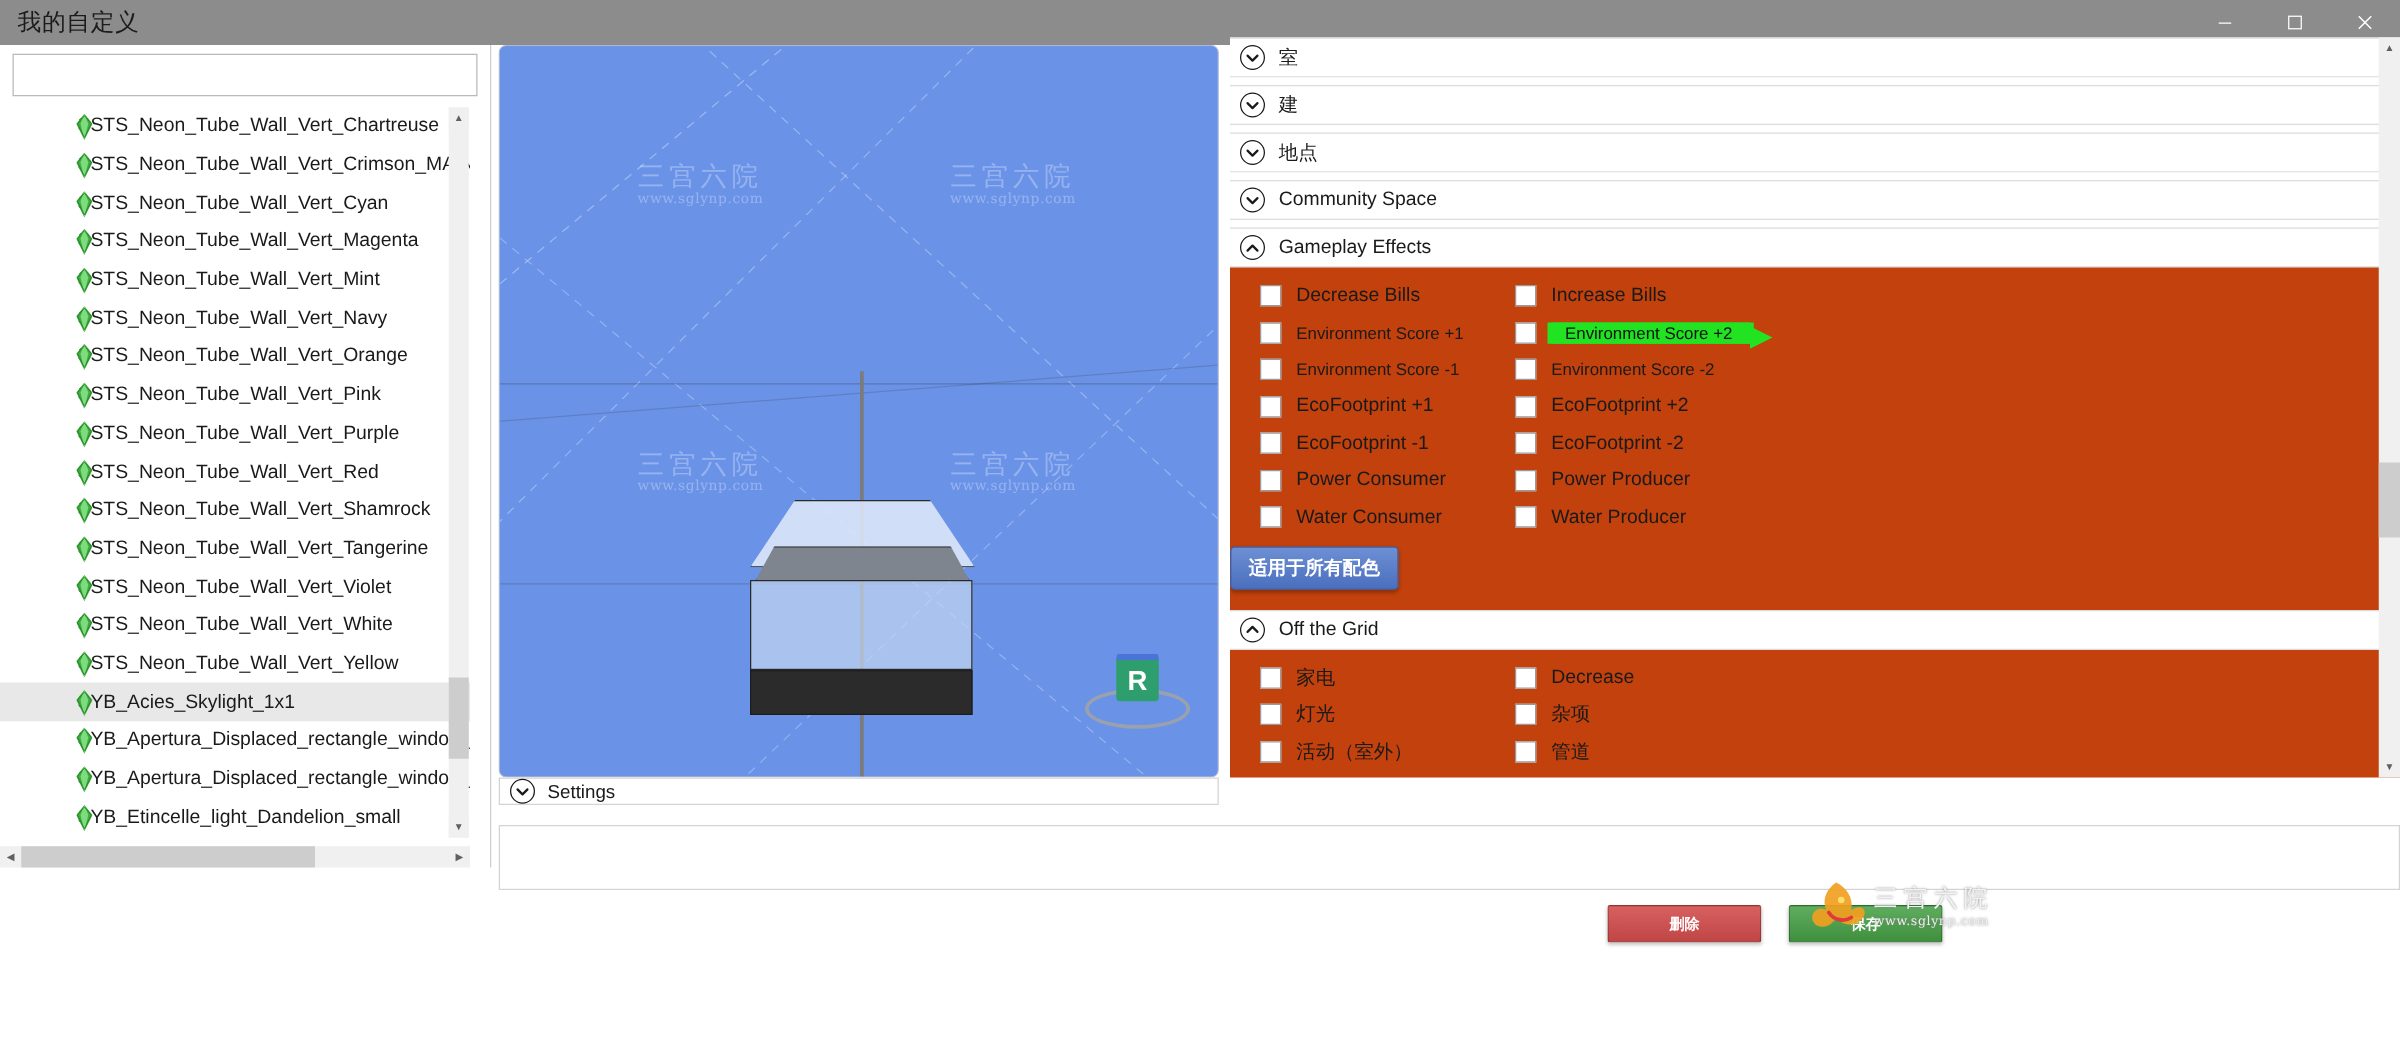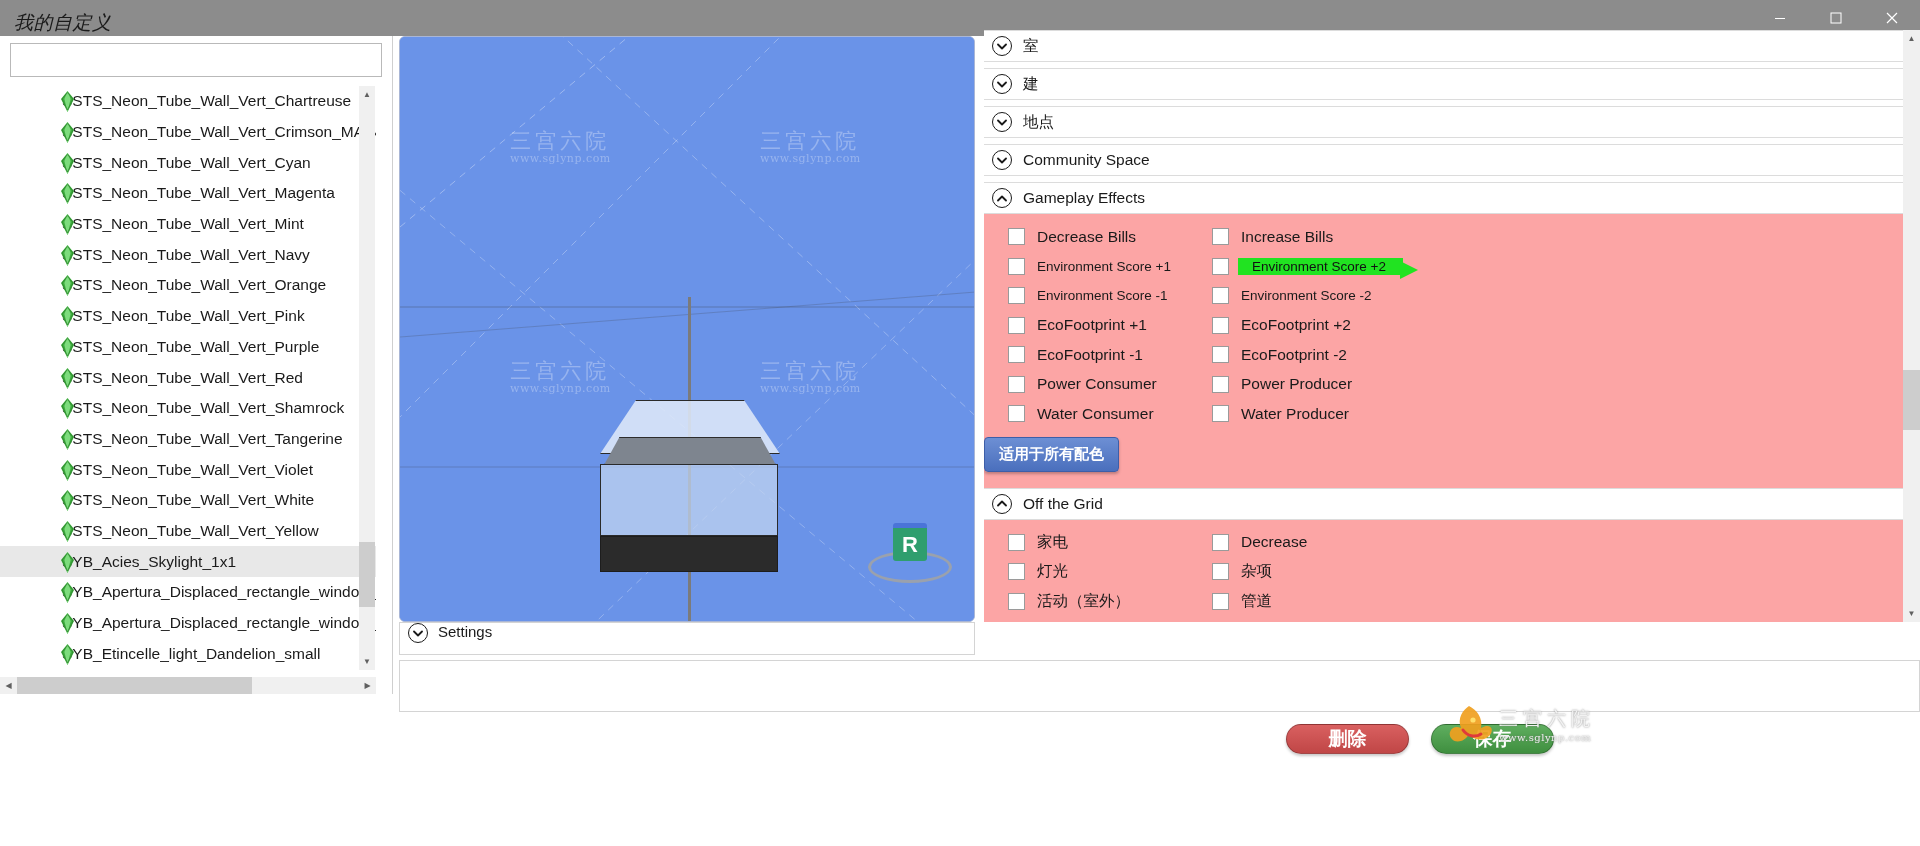--- a/index.html
+++ b/index.html
@@ -10,21 +10,21 @@
     overflow: hidden;
     font-family: "Liberation Sans", "DejaVu Sans", sans-serif;
     background: #ffffff;
   }
 
   
   .titlebar {
     position: absolute; top: 0; left: 0;
     width: 1920px; height: 36px;
     background: #8c8c8c;
-    display: flex; align-items: flex-end; font-style: italic;
+    display: flex; align-items: center;
   }
   .titlebar-text {
     font-size: 19px; color: #1b1b1b;
     margin-left: 14px; letter-spacing: .5px;
     font-family: "DejaVu Sans", sans-serif;
   }
   .win-buttons {
     position: absolute; right: 0; top: 0;
     height: 36px; display: flex;
   }
@@ -160,24 +160,24 @@
   .watermark {
     position: absolute; color: rgba(255,255,255,.30);
     font-family: "DejaVu Serif", serif; text-align: center;
     pointer-events: none; line-height: 1.15;
   }
   .watermark .big { font-size: 21px; letter-spacing: 4px; }
   .watermark .small { font-size: 11px; letter-spacing: .5px; }
 
   .settings-bar {
     position: absolute; left: 399px; top: 622px;
-    width: 576px; height: 33px;
+    width: 576px; height: 22px;
     background: #ffffff;
     border: 1px solid #d4d4d4;
-    display: flex; 
+    display: flex; align-items: center;
   }
   .chev {
     width: 20px; height: 20px; border: 1.6px solid #1a1a1a;
     border-radius: 50%; margin-left: 8px;
     display: flex; align-items: center; justify-content: center;
     flex: none;
   }
   .chev svg { display: block; }
   .settings-bar .lbl { margin-left: 10px; font-size: 15px; color: #1a1a1a; }
 
@@ -189,21 +189,21 @@
     overflow: hidden;
   }
   .section-header {
     height: 32px; border-bottom: 1px solid #dcdcdc;
     border-top: 1px solid #dcdcdc;
     display: flex; align-items: center;
     background: #ffffff; margin-bottom: 0;
   }
   .section-header .lbl { margin-left: 11px; font-size: 15.5px; color: #1a1a1a; }
   .section-gap { height: 6px; background: #ffffff; }
-  .section-body { background: #fca5a5; padding: 8px 0 4px 0; }
+  .section-body { background: #c2410c; padding: 8px 0 4px 0; }
   .cb-grid {
     display: grid; grid-template-columns: 204px 204px;
     column-gap: 0; row-gap: 0; padding-left: 24px;
   }
   .cb-row { display: flex; align-items: center; height: 29.5px; position: relative; }
   .cb {
     width: 17px; height: 17px; border: 1px solid #9a9a9a;
     background: #ffffff; flex: none;
   }
   .cb-label { margin-left: 12px; font-size: 15.5px; color: #1a1a1a; white-space: nowrap; }
@@ -254,22 +254,22 @@
     width: 1521px; height: 52px;
     border: 1px solid #d4d4d4; background: #ffffff;
   }
   .bottom-actions {
     position: absolute; left: 399px; top: 716px;
     width: 1521px; height: 130px; background: #ffffff;
   }
   .btn-del, .btn-save {
     position: absolute; top: 8px;
     width: 123px; height: 30px;
-    border-radius: 15px; border: 1px solid rgba(0,0,0,.25);
-    color: #ffffff; font-size: 19px; font-weight: bold;
+    border-radius: 2px; border: 1px solid rgba(0,0,0,.25);
+    color: #ffffff; font-size: 12px; font-weight: bold;
     display: flex; align-items: center; justify-content: center;
     box-shadow: 0 2px 3px rgba(0,0,0,.22);
     font-family: "DejaVu Sans", sans-serif;
     cursor: pointer;
   }
   .btn-del { left: 887px; background: linear-gradient(#d96060, #c04646); }
   .btn-save { left: 1032px; background: linear-gradient(#5fae5f, #3f8f3f); }
 
   .phoenix {
     position: absolute; left: 1040px; top: -16px;

